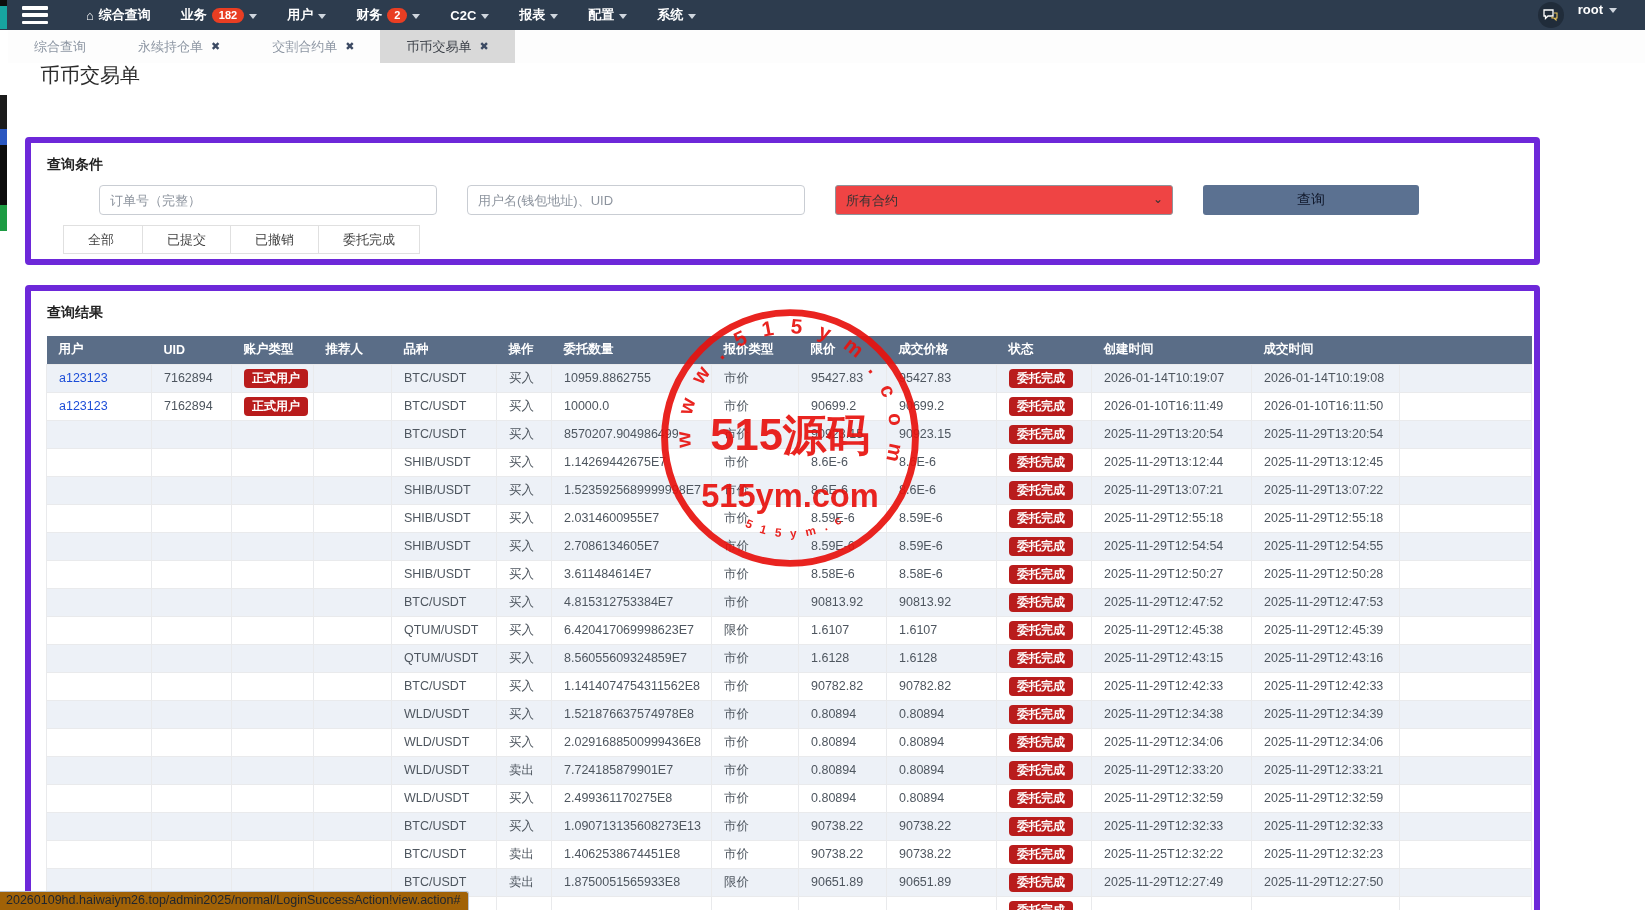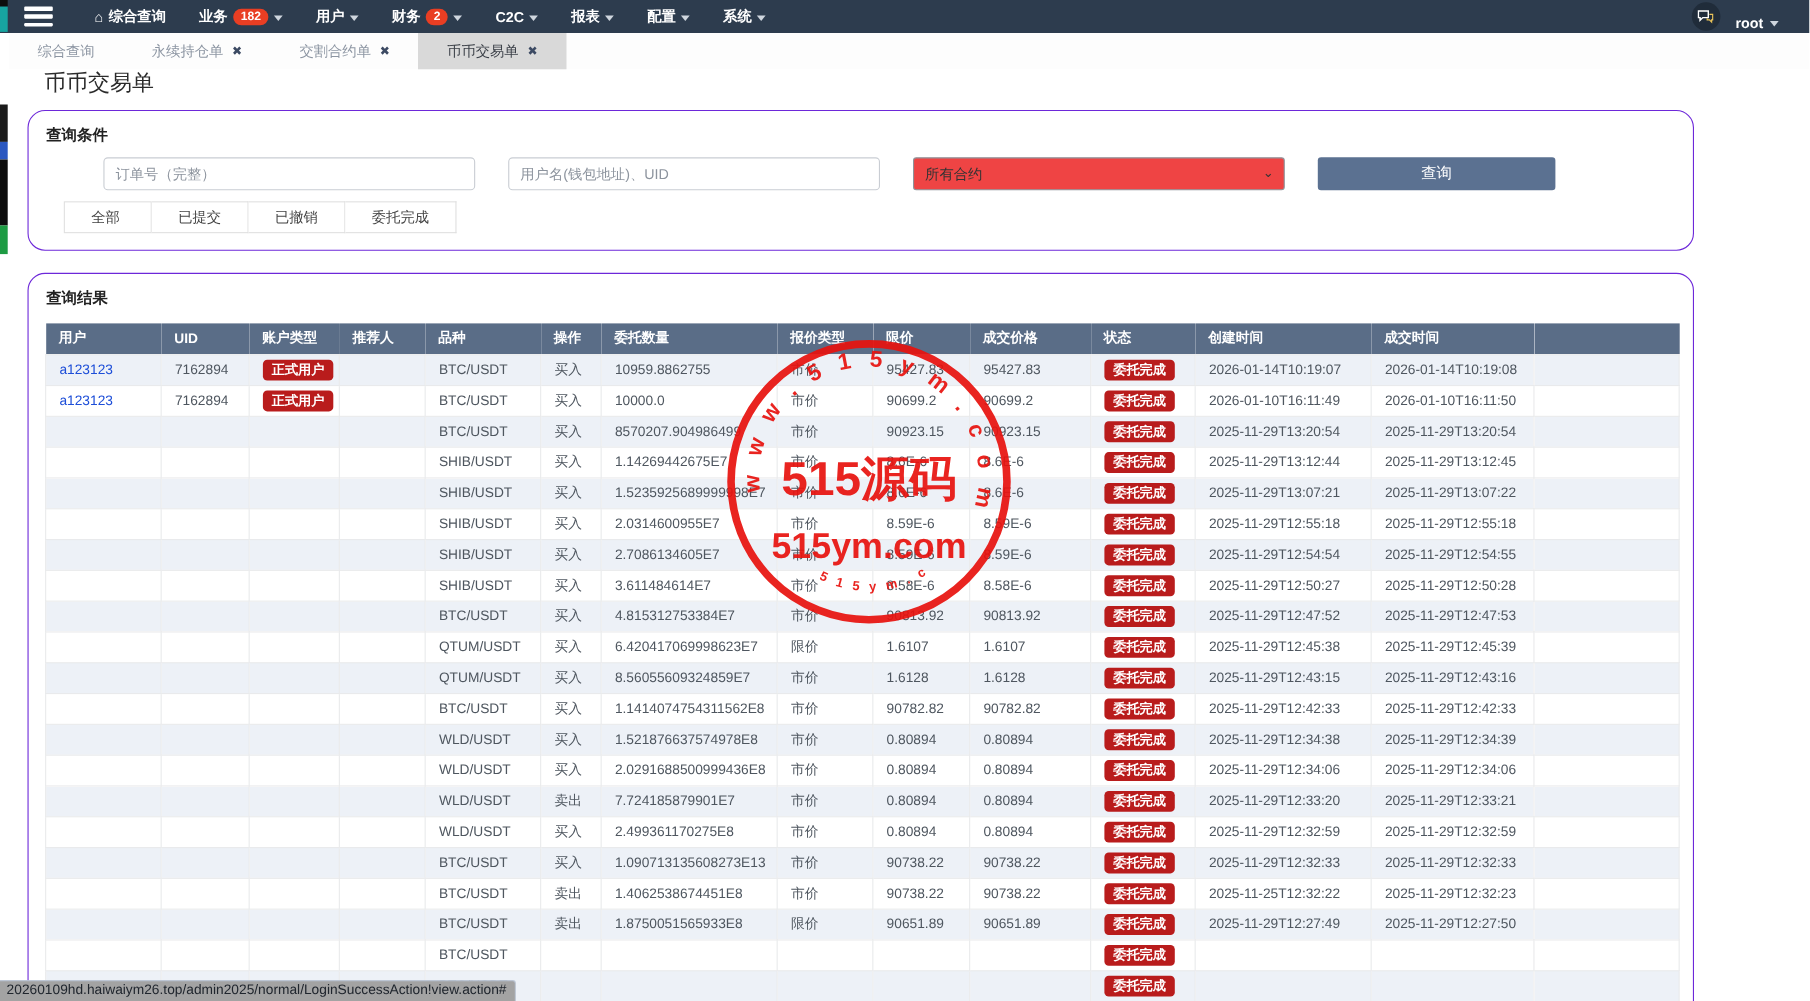--- a/index.html
+++ b/index.html
@@ -17,50 +17,50 @@
   .hamburger { width:26px; height:18px; margin-left:22px; display:flex; flex-direction:column;
     justify-content:space-between; cursor:pointer; }
   .hamburger span { display:block; height:3.5px; background:#fff; border-radius:1px; }
   .nav-items { display:flex; align-items:center; margin-left:38px; gap:30px; }
   .nav-item { display:flex; align-items:center; gap:5px; color:#fff; font-size:13px; font-weight:bold; cursor:pointer; white-space:nowrap; }
   .nav-badge { background:#e93e23; color:#fff; font-size:11px; font-weight:bold; border-radius:9px;
     padding:1px 7px; line-height:13px; }
   .caret { width:0; height:0; border-left:4px solid transparent; border-right:4px solid transparent;
     border-top:5px solid #cfd6de; margin-top:2px; }
   .home-ico { font-size:13px; color:#fff; }
-  .nav-right { margin-left:auto; display:flex; align-items:flex-end; gap:14px; margin-right:28px; }
+  .nav-right { margin-left:auto; display:flex; align-items:flex-start; gap:14px; margin-right:28px; }
   .chat-circle { width:26px; height:26px; border-radius:50%; background:#202c3a; display:flex;
     align-items:center; justify-content:center; cursor:pointer; }
   .root-box { display:flex; align-items:center; gap:6px; color:#fff; font-size:13px; font-weight:bold; cursor:pointer; }
 
   
   .tabbar { position:absolute; left:8px; top:30px; width:1637px; height:33px; background:#fdfdfd;
     display:flex; align-items:stretch; }
   .tab { display:flex; align-items:center; gap:8px; padding:0 26px; font-size:13px; color:#8d96a3; cursor:pointer; }
   .tab .x { color:#3c4a63; font-size:11px; font-weight:bold; }
   .tab.active { background:#d9d9d9; color:#3a3f47; }
   .refresh-btn { position:absolute; right:88px; top:7px; cursor:pointer; }
 
   
   .page-title { position:absolute; left:40px; top:62px; font-size:20px; color:#2b2b2b; font-weight:500; }
 
-  .panel { position:absolute; left:25px; width:1515px; background:#fff; border:1px solid #6d28d9; border-radius:16px; }
+  .panel { position:absolute; left:25px; width:1515px; background:#fff; border:6px solid #6d28d9; border-radius:4px;margin-top:37px; }
   .panel-filter { top:100px; height:128px; }
   .panel-results { top:248px; height:700px; }
   .panel-h { font-size:14px; font-weight:bold; color:#222; margin:13px 0 0 16px; }
 
   .filter-row { position:absolute; left:32px; top:42px; display:flex; gap:30px;padding-left:36px; }
   .f-input { width:338px; height:30px; border:1px solid #c9cdd3; border-radius:4px; padding:0 10px;
     font-size:13px; color:#333; font-family:inherit; }
   .f-input::placeholder { color:#8d949e; }
   .f-select { width:338px; height:30px; border:1px solid #8f949b; border-radius:3px; background:#ef4444;
     font-size:13px; color:#333; padding:0 10px; appearance:none; -webkit-appearance:none; font-family:inherit; }
   .select-wrap { position:relative; }
   .select-wrap .chev { position:absolute; right:10px; top:7px; pointer-events:none; color:#333; font-size:12px; }
-  .btn-search { width:216px; height:30px; background:#5b7191; color:#ffffff; border:none; border-radius:3px;
+  .btn-search { width:216px; height:30px; background:#5b7191; color:#0f172a; border:none; border-radius:3px;
     font-size:14px; cursor:pointer; font-family:inherit; }
   .status-tabs { position:absolute; left:32px; top:82px; display:flex; }
   .status-tab { min-width:80px; padding:0 24px; height:29px; line-height:27px; 
     border:1px solid #e0e0e0; border-left:none; background:#fff; font-size:13px; color:#444; cursor:pointer; }
   .status-tab:first-child { border-left:1px solid #e0e0e0; }
 
   
   .tbl-wrap { position:absolute; left:15px; top:45px; width:1485px; }
   table { border-collapse:collapse; table-layout:fixed; width:1485px; font-size:12.5px; }
   thead th { background:#5a6d87; color:#fff; font-weight:bold; text-align:left; height:28px;
@@ -70,21 +70,21 @@
   tbody tr:nth-child(even) td { background:#fff; }
   td a { color:#1d4ed8; text-decoration:none; cursor:pointer; }
   .badge-green { display:inline-block; background:#b91c1c; color:#fff; font-size:12px; font-weight:bold;
     padding:2px 8px; border-radius:4px; line-height:15px; }
 
   
   .stamp { position:absolute; left:632px; top:280px; width:316px; height:316px; z-index:40;
     pointer-events:none; opacity:0.92; }
 
   
-  .statusbar { position:absolute; left:0; bottom:0; height:19px; background:#a3a3a3;
+  .statusbar { position:absolute; left:0; bottom:0; height:19px; background:#a16207;
     border:1px solid #b9c3d2; border-left:none; border-bottom:none; border-radius:0 3px 0 0;
     font-size:12.5px; color:#20262e; padding:1px 8px 0 6px; z-index:70; white-space:nowrap; }
 </style>
 </head>
 <body>
 
 <div class="edge-sliver">
   <div style="top:0;height:6px;background:#0d0d0d;"></div>
   <div style="top:6px;height:23px;background:#17a4a0;"></div>
   <div style="top:95px;height:34px;background:#1b1b1b;"></div>

